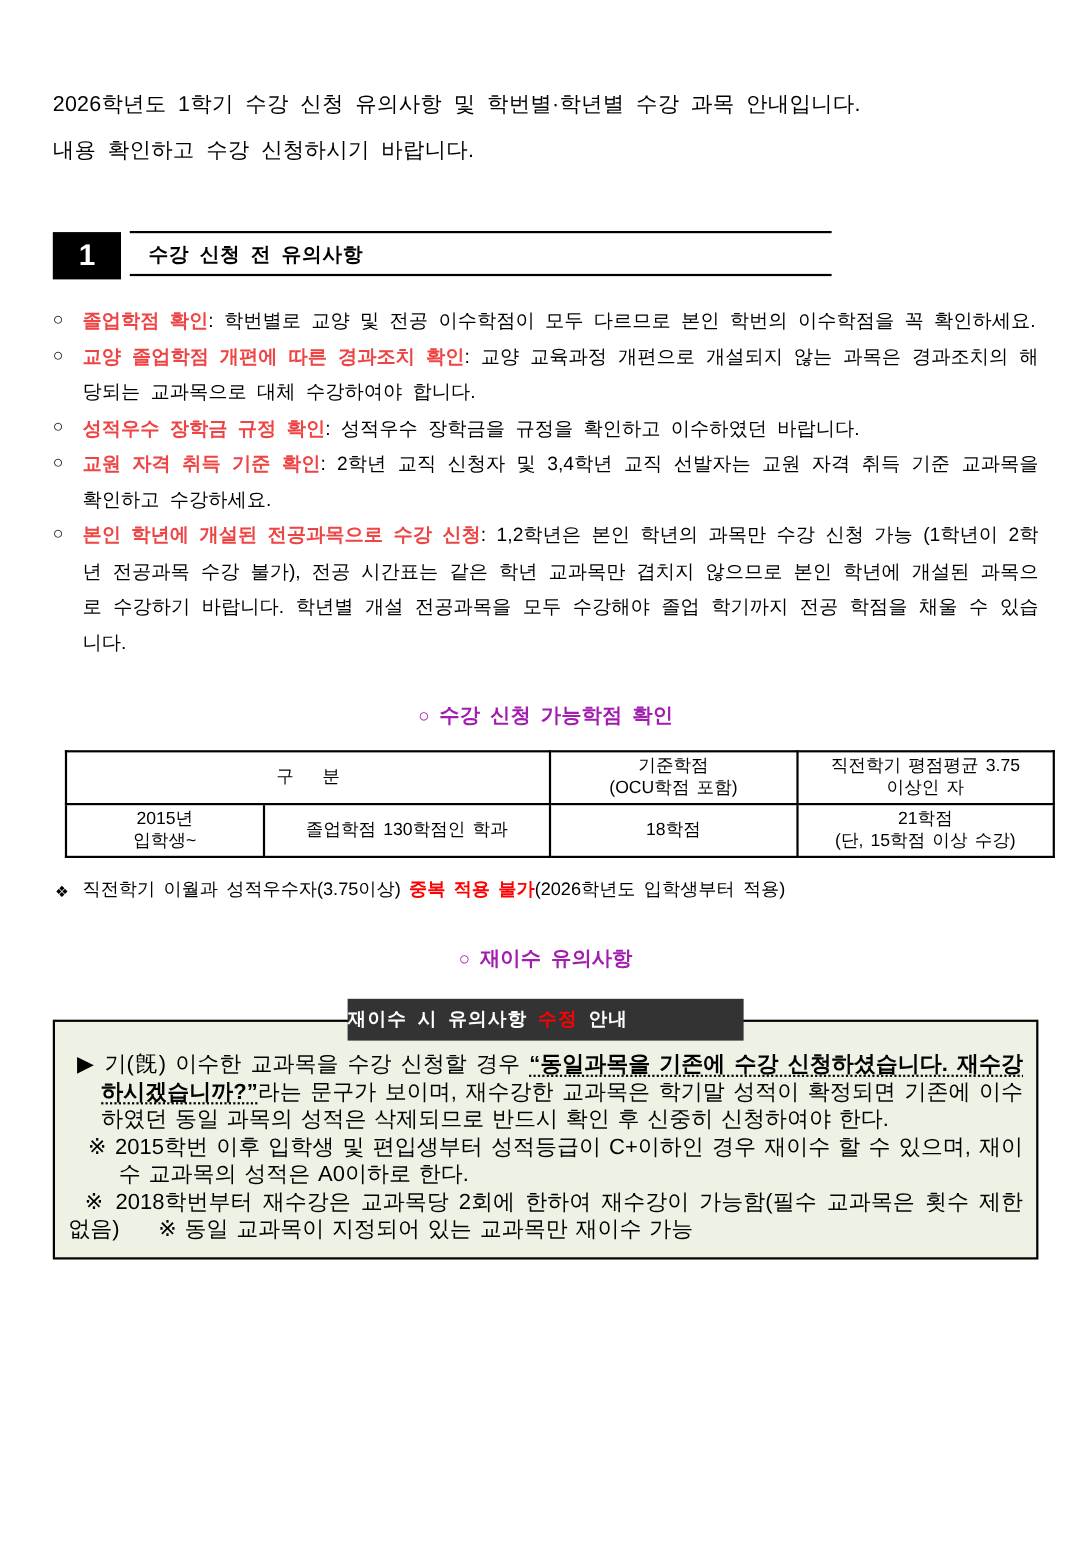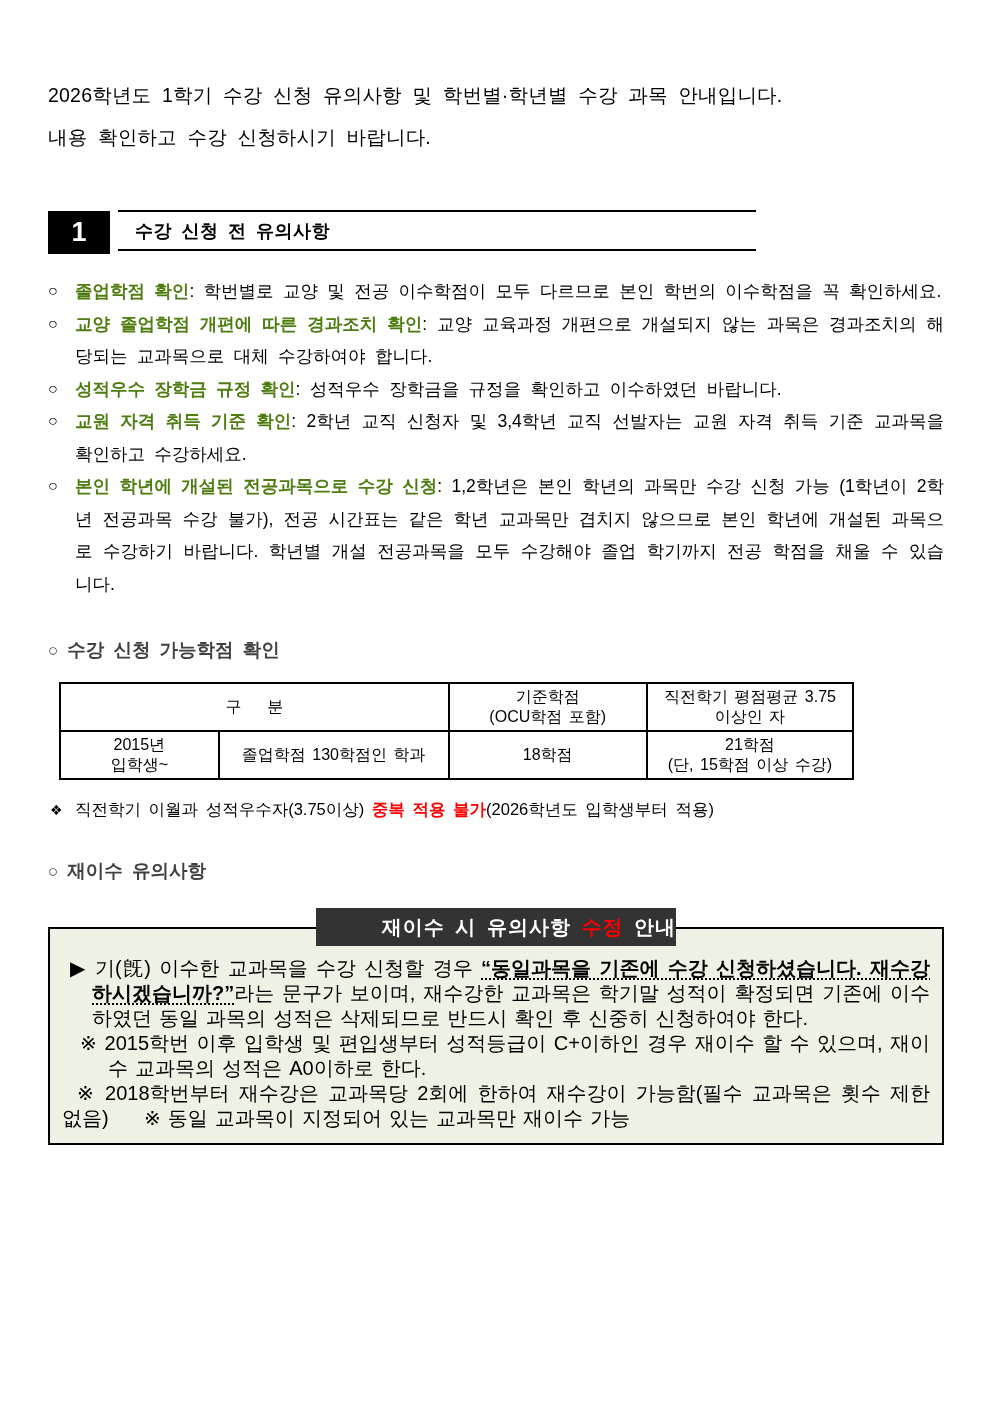--- a/index.html
+++ b/index.html
@@ -28,29 +28,29 @@
     margin-left: 8px; width: 638px;
     border-top: 2px solid #000; border-bottom: 2px solid #000;
     padding: 7px 0 6px 17px;
   }
   .sec-title { font-size: 18px; font-weight: bold; word-spacing: 4px; letter-spacing: .5px; }
 
   
   .bullets { margin-top: 21px; font-size: 17.5px; line-height: 32.5px; }
   .bullet { position: relative; padding-left: 27px; text-align: justify; word-spacing: 4.5px; }
   .bullet .marker { position: absolute; left: 0; top: 0; font-size: 16px; }
-  .head { color: #4d7c0f; font-weight: bold; }
+  .head { color: #ef4444; font-weight: bold; }
 
   
-  .sub-heading { margin-top: 37px; font-size: 18.5px; font-weight: bold; color: #404040; word-spacing: 4px; }
+  .sub-heading { margin-top: 37px; font-size: 18.5px; font-weight: bold; color: #a21caf; word-spacing: 4px; text-align: center; }
   .sub-heading .marker { font-weight: normal; font-size: 17px; margin-right: 9px; }
 
   
   table.credit {
-    margin: 20px 0 0 11px; width: 795px;
+    margin: 20px 0 0 11px; width: 900px;
     border-collapse: collapse; table-layout: fixed;
     font-size: 16px;
     border-radius: 11px;
   }
   table.credit th, table.credit td {
     border: 2px solid #000; text-align: center; vertical-align: middle;
     font-weight: normal; padding: 3px 2px; line-height: 20px;
     word-spacing: 2px;
   }
   table.credit .tall { height: 48px; }
@@ -60,21 +60,21 @@
   .note { position: relative; margin: 17px 0 0 0; padding-left: 27px; font-size: 16.5px; line-height: 24px; word-spacing: 3px; }
   .note .marker { position: absolute; left: 2px; top: 1px; font-size: 14px; }
   .red { color: #ff0000; font-weight: bold; }
 
   
   .retake-wrap { margin-top: 25px; position: relative; }
   .retake-title-box {
     position: relative; z-index: 2;
     width: 360px; height: 38px; margin: 0 auto;
     background: #333333; color: #fff;
-    font-size: 20px; font-weight: bold; text-align: right; line-height: 38px;
+    font-size: 17px; font-weight: bold; text-align: left; line-height: 38px;
     letter-spacing: 1px; word-spacing: 4px;
   }
   .retake-box {
     position: relative; z-index: 1;
     margin-top: -19px;
     border: 2px solid #000; background: #edf2e4;
     padding: 27px 12px 12px 12px;
     font-size: 20px; line-height: 25px;
   }
   .retake-box p { margin: 0; text-align: justify; word-spacing: 1.5px; }

